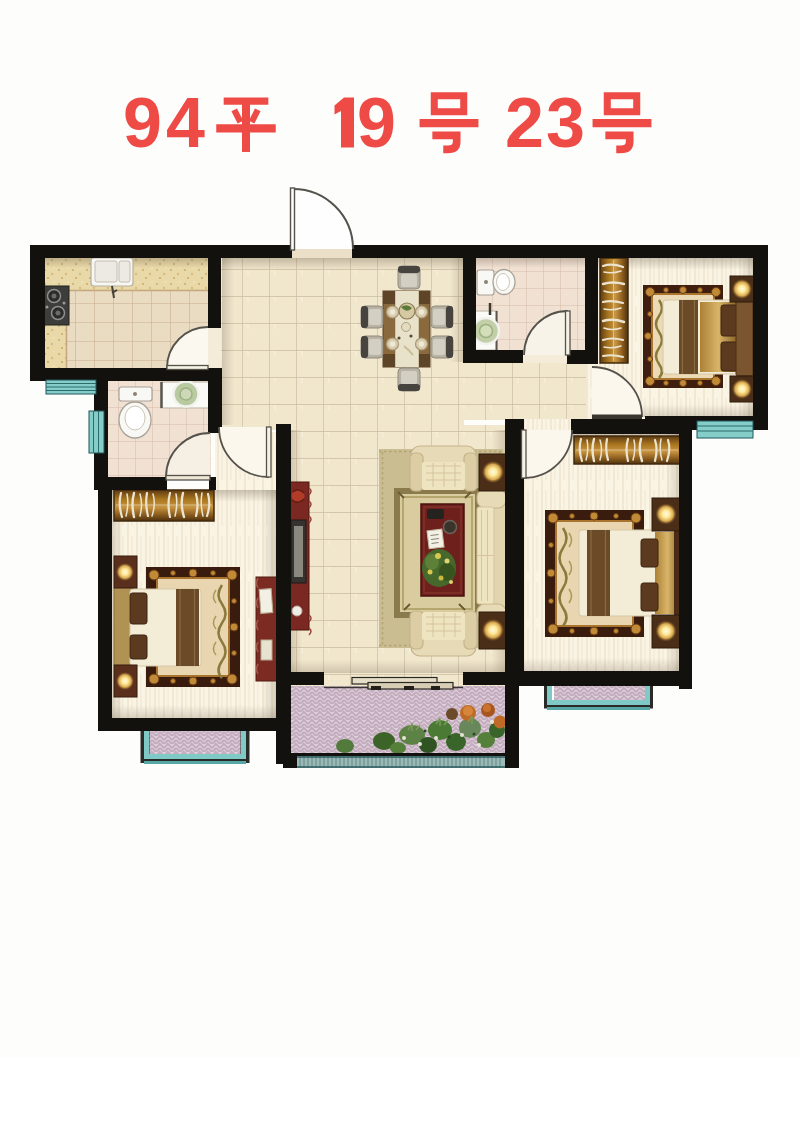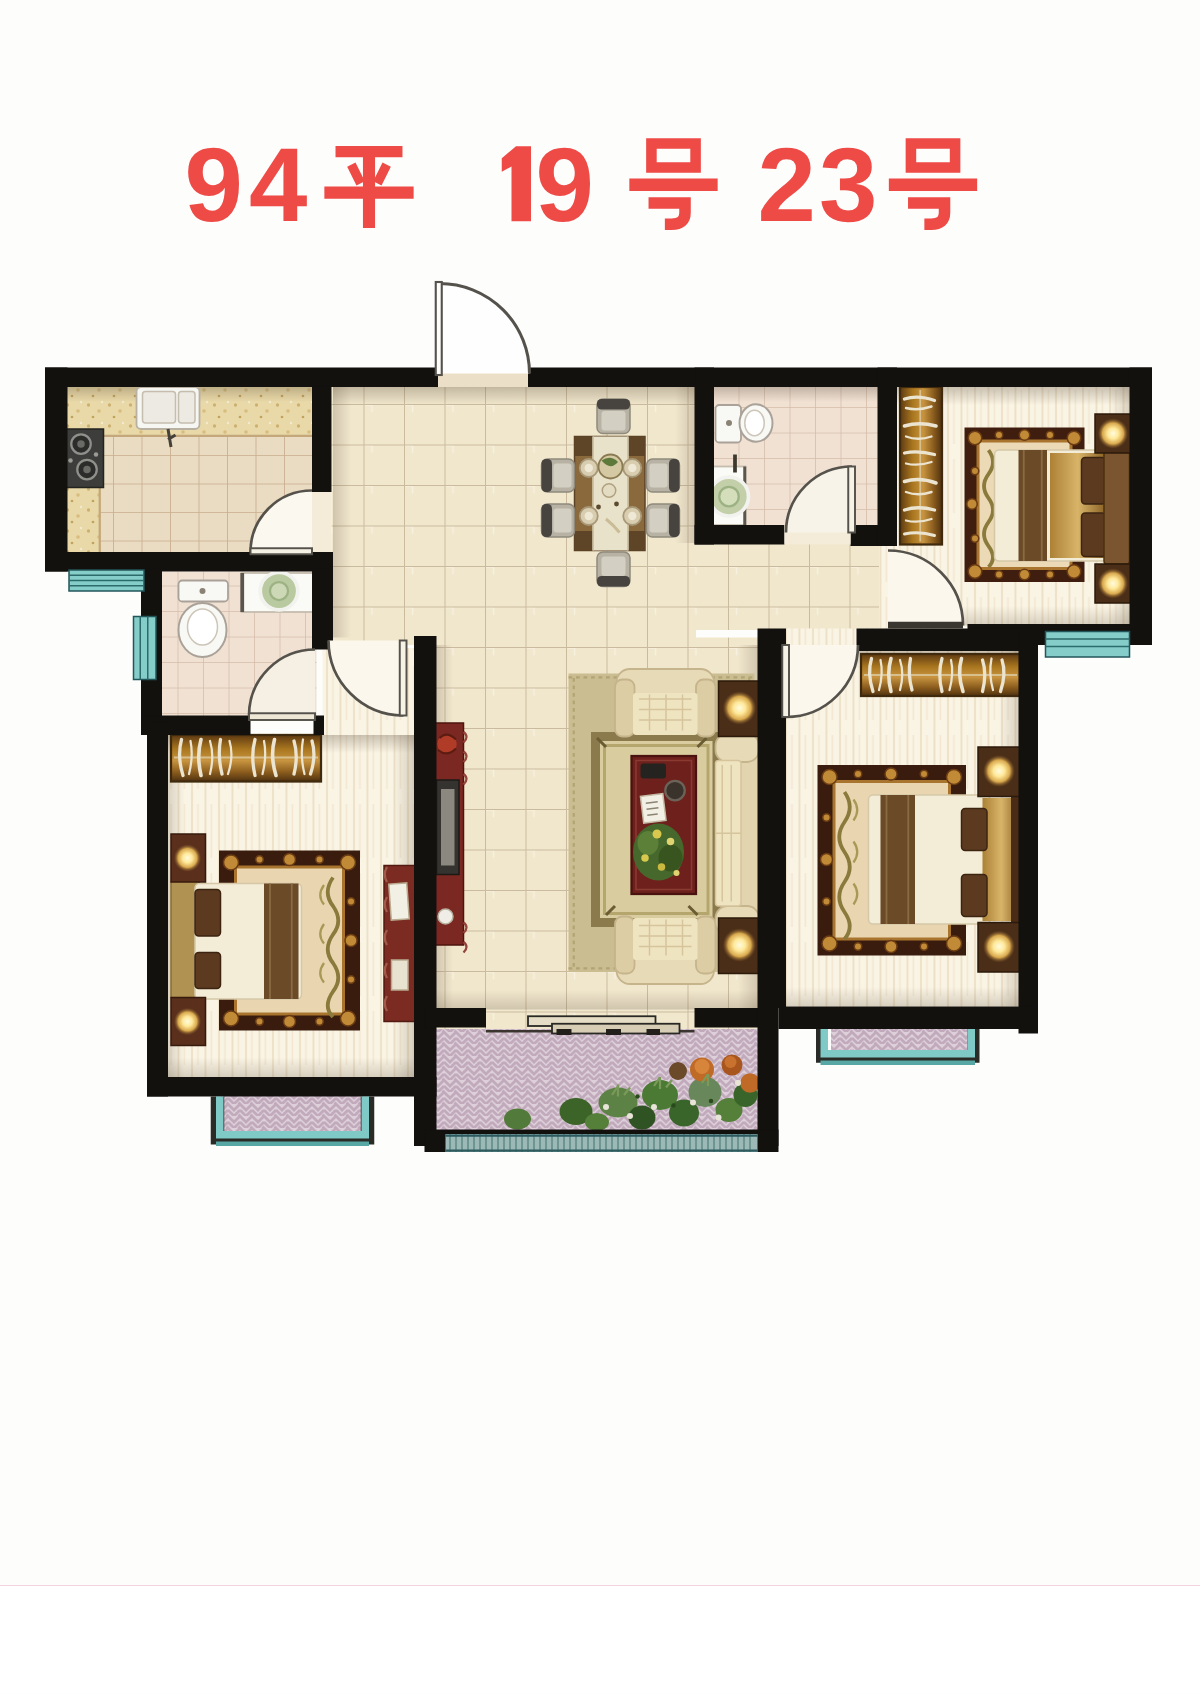--- a/index.html
+++ b/index.html
@@ -1,15 +1,15 @@
 <!DOCTYPE html>
 <html><head><meta charset="utf-8">
 <style>
 html,body{margin:0;padding:0;background:#ffffff;}
-#page{position:relative;width:800px;height:1057px;background:#be185d;overflow:hidden;font-family:"Liberation Sans",sans-serif;text-align:right;}
+#page{position:relative;width:800px;height:1057px;background:#22c55e;overflow:hidden;font-family:"Liberation Sans",sans-serif;text-align:right;}
 </style></head>
 <body>
 <div id="page">
 <svg width="800" height="1129" viewBox="0 0 800 1129">
 <defs>
 <pattern id="tileHall" width="27" height="27" patternUnits="userSpaceOnUse">
   <rect width="27" height="27" fill="#f1e7cd"></rect>
   <path d="M27,0 V27 M0,27 H27" stroke="#cbbb9e" stroke-width="1.3" fill="none"></path>
   <path d="M0,0 h5 v5" stroke="#f8f1e0" stroke-width="1" fill="none"></path>
 </pattern>

